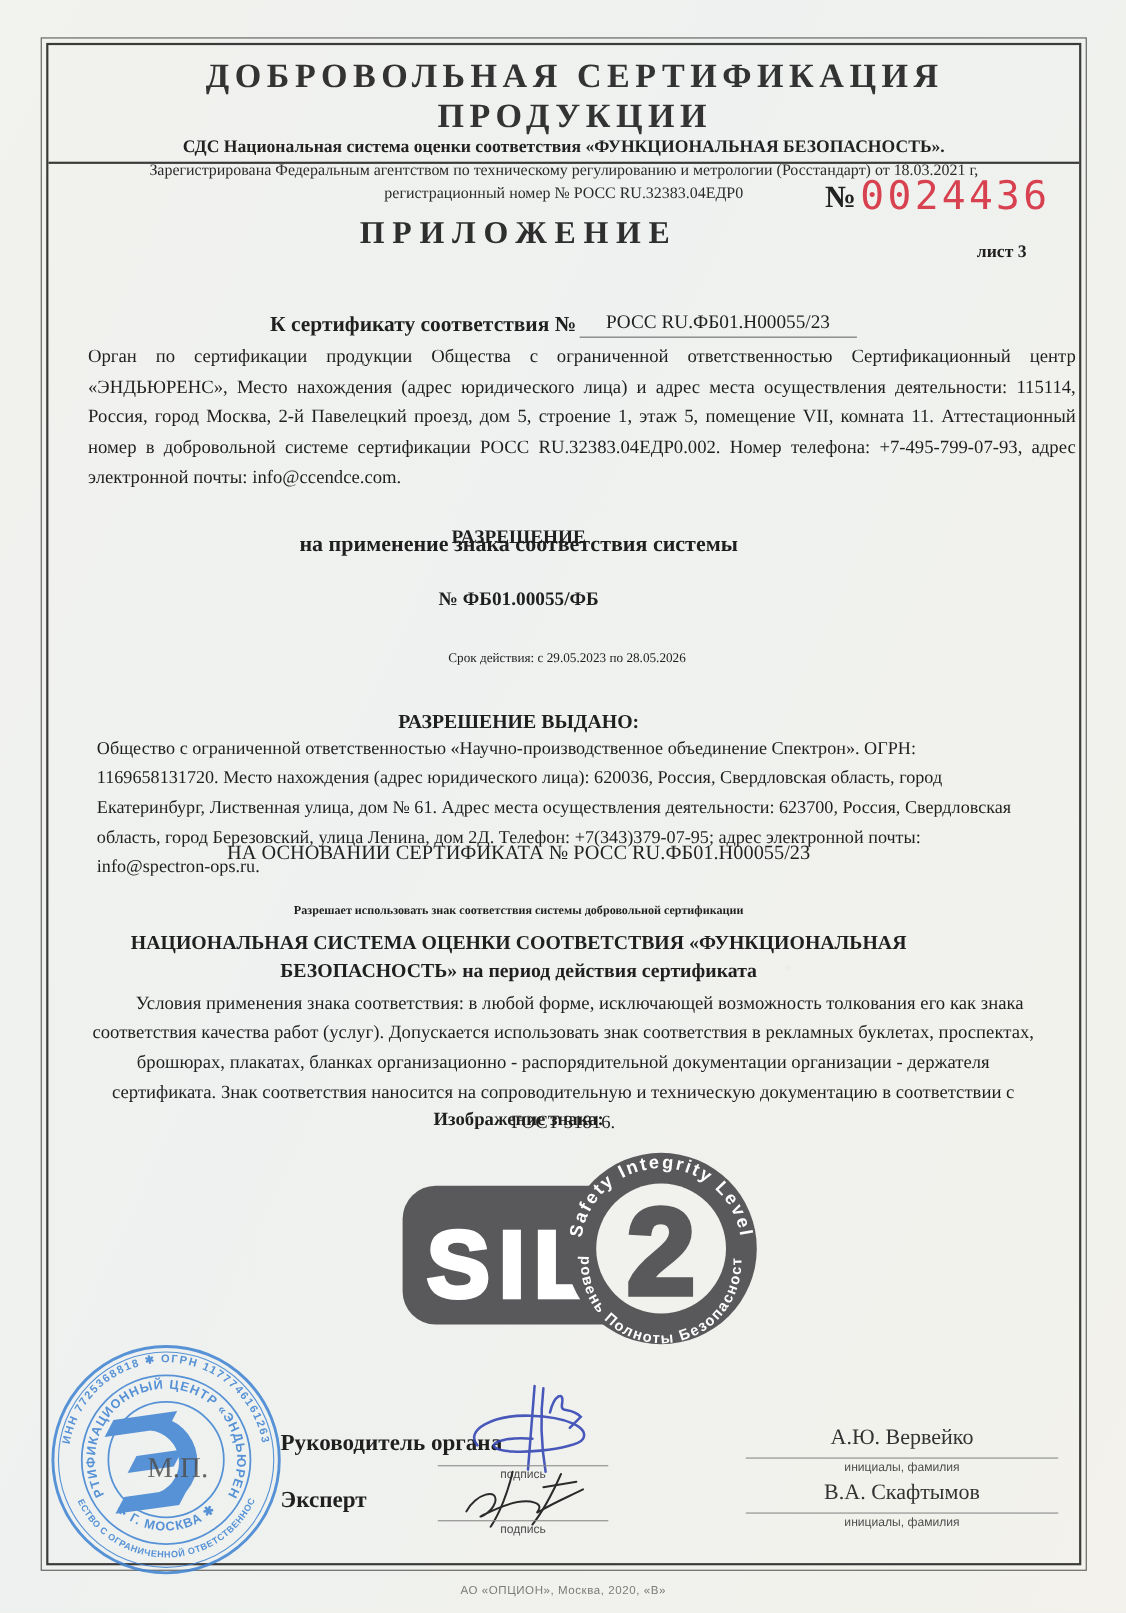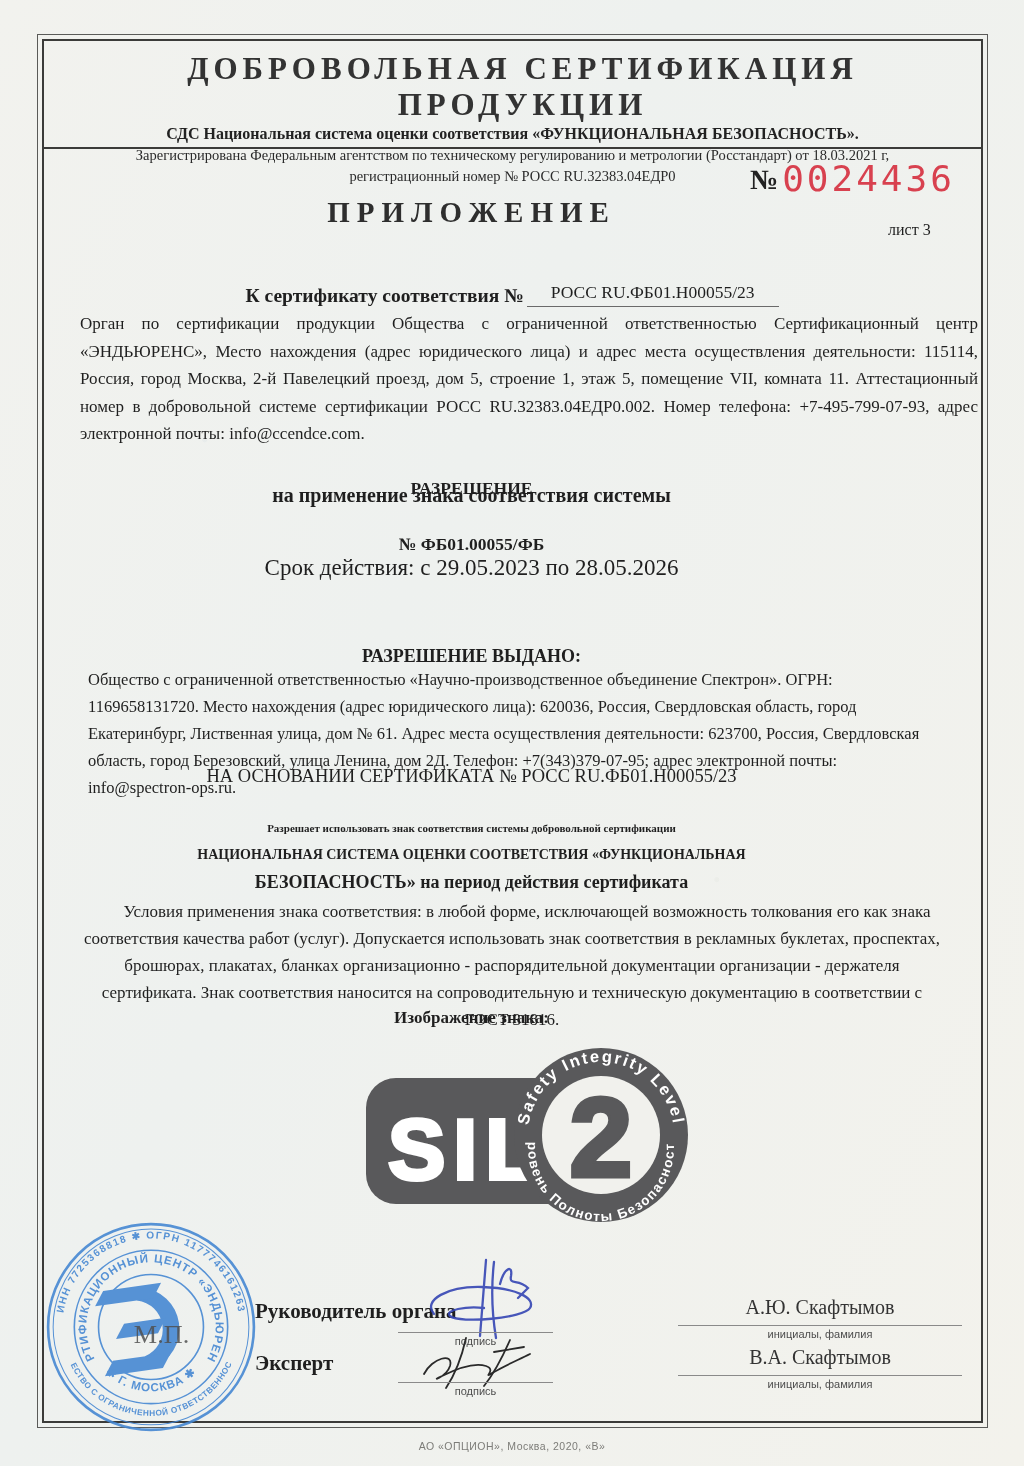--- a/index.html
+++ b/index.html
@@ -18,36 +18,36 @@
   .doc-title{margin:10px 0 0 0;font-size:31px;font-weight:bold;letter-spacing:5px;color:#333;padding-left:20px;}
   .doc-subtitle{margin:2px 0 0 0;font-size:16px;font-weight:bold;color:#222;}
   .doc-reg{margin:4px 0 0 0;font-size:14.5px;color:#2a2a2a;}
   .abs{position:absolute;}
   .center{left:44px;width:855px;text-align:center;}
   .num-row{top:158px;left:750px;white-space:nowrap;}
   .num-sign{font-size:28px;font-weight:bold;color:#222;}
   .num-red{font-family:"DejaVu Sans Mono",monospace;font-size:36px;color:#d8414f;
            letter-spacing:3px;vertical-align:-2px;}
   .appendix{top:196px;font-size:29px;font-weight:bold;letter-spacing:7px;color:#2e2e2e;}
-  .sheet{top:221px;left:888px;font-size:16px;font-weight:normal;}
+  .sheet{top:221px;left:888px;font-size:16px;font-weight:bold;}
   .tocert{top:250px;left:44px;width:936px;display:flex;justify-content:center;
           align-items:flex-end;gap:3px;}
   .tocert-label{font-size:19.5px;font-weight:bold;}
   .tocert-value{font-size:17.5px;border-bottom:1.2px solid #6a6a6a;padding:0 24px 3px 24px;margin-top:32px;}
   .p-org{top:310px;left:80px;width:898px;font-size:17px;line-height:27.5px;
          text-align:justify;text-align-last:left;}
   .permission{top:478px;font-size:17.5px;font-weight:bold;}
   .permission2{top:484px;font-size:20px;font-weight:bold;}
   .permission3{top:534px;font-size:17.5px;font-weight:bold;}
-  .validity{top:555px;font-size:23px;}
+  .validity{top:591px;font-size:12px;padding-left:44px;}
   .issued-t{top:646px;font-size:18px;font-weight:bold;}
   .p-issued{top:666px;left:88px;width:848px;font-size:16.5px;line-height:27px;text-align:left;}
   .basis{top:766px;font-size:18.5px;}
   .grant1{top:822px;font-size:11px;font-weight:bold;}
-  .grant2{top:847px;font-size:14px;font-weight:bold;}
+  .grant2{top:847px;font-size:18px;font-weight:bold;}
   .grant3{top:872px;font-size:18px;font-weight:bold;}
   .p-cond{top:898px;left:84px;width:856px;font-size:17px;line-height:27px;
           text-align:center;text-indent:30px;}
   .mark-label{top:1008px;font-size:17px;font-weight:bold;}
   .sil-wrap{top:1038px;left:362px;width:348px;height:190px;}
   .stamp-wrap{top:1216px;left:40px;width:222px;height:226px;opacity:.88;}
   .sig-label1{top:1299px;left:255px;font-size:21px;font-weight:bold;}
   .sig-label2{top:1351px;left:255px;font-size:21px;font-weight:bold;}
   .sigline{border-top:1.2px solid #8a8a8a;}
   .sigline1{top:1332px;left:398px;width:155px;}
@@ -180,21 +180,21 @@
         <path d="M14,58 C2,44 28,30 62,31 C96,32 116,42 110,52 C104,62 40,68 30,60 C24,54 46,50 64,52"></path>
         <path d="M66,4 L60,80"></path>
         <path d="M74,6 C71,32 72,58 76,82"></path>
         <path d="M80,28 C84,12 93,8 91,20 C89,30 98,22 108,32 L98,42"></path>
       </g>
     </svg>
   </div>
   <div class="abs sigline sigline1"></div>
   <div class="abs sigcap sigcap1">подпись</div>
 
-  <div class="abs name name1">А.Ю. Скафтымов</div>
+  <div class="abs name name1">А.Ю. Вервейко</div>
   <div class="abs sigline nameline1"></div>
   <div class="abs sigcap namecap1">инициалы, фамилия</div>
 
   <div class="abs sig-svg2">
     <svg width="170" height="62" viewBox="0 0 170 62">
       <g stroke="#2a2a2a" stroke-width="1.8" fill="none" stroke-linecap="round">
         <path d="M6,44 C14,28 36,22 32,36 C28,48 10,52 24,46 C40,38 56,32 68,36 C80,40 62,50 76,42 C86,36 100,30 112,24"></path>
         <path d="M48,8 C44,26 36,46 28,58"></path>
         <path d="M92,10 C84,28 74,46 66,56"></path>
         <path d="M76,22 L106,17"></path>

